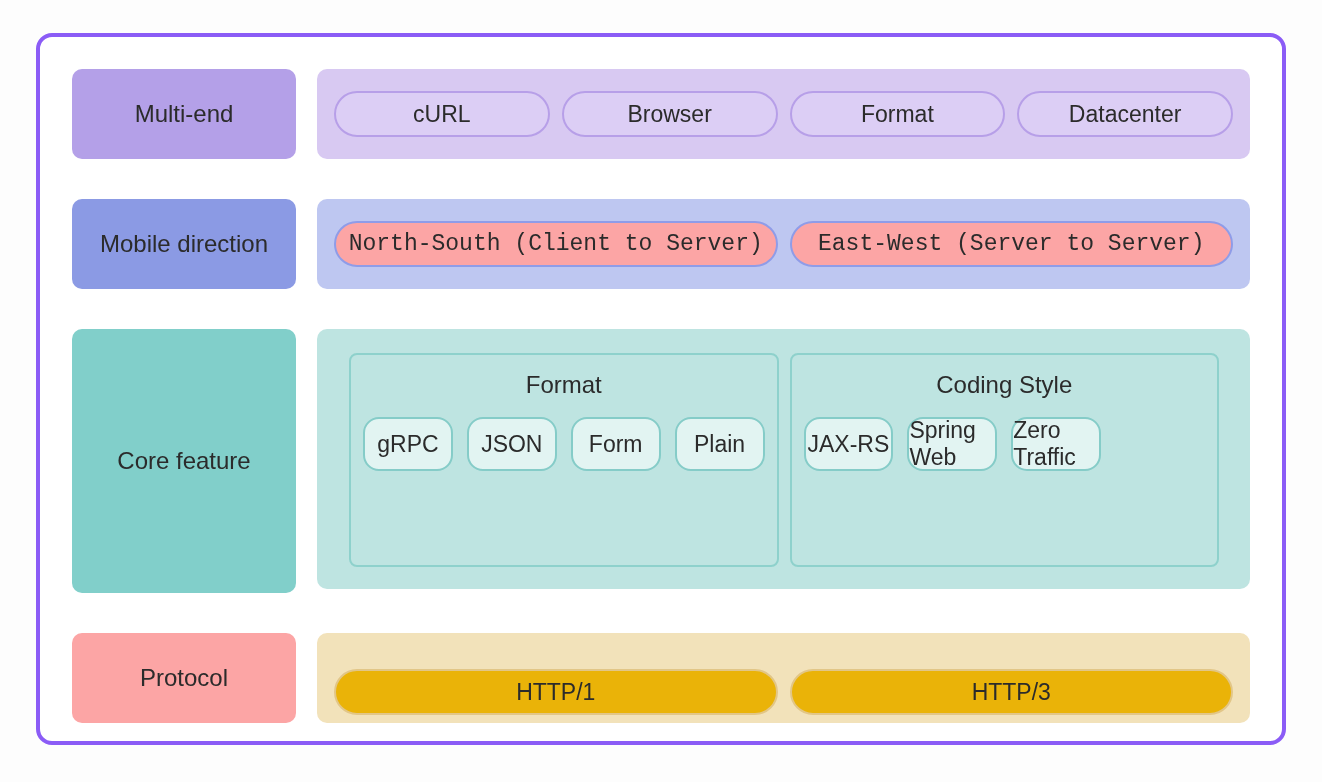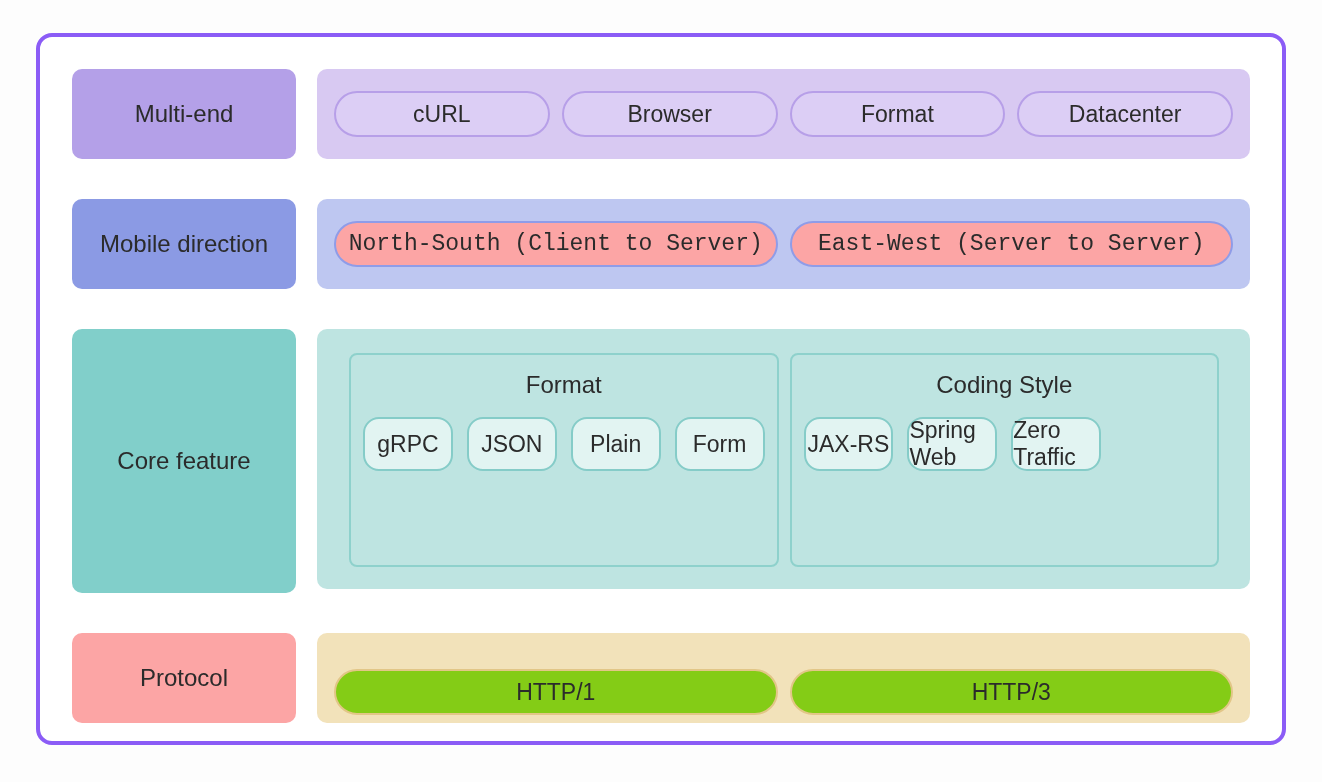--- a/index.html
+++ b/index.html
@@ -91,21 +91,21 @@
   }
   .group-grid .pill {
     height: 54px;
     border-radius: 16px;
     background: #e2f4f2;
     border-color: #85ccc8;
   }
   
   .r4 .row-label { background: #fca5a5; height: 90px; }
   .r4 .row-track { background: #f2e2ba; height: 90px; }
-  .r4 .pill { background: #84cc16; border-color: #e2c687; margin-top: 28px; }
+  .r4 .pill { background: #eab308; border-color: #e2c687; margin-top: 28px; }
 </style>
 </head>
 <body>
 
 <div class="card">
 
   <div class="row r1">
     <div class="row-label">Multi-end</div>
     <div class="row-track">
       <div class="pill">cURL</div>
@@ -124,22 +124,22 @@
   </div>
 
   <div class="row r3">
     <div class="row-label">Core feature</div>
     <div class="row-track">
       <div class="group">
         <div class="group-title">Format</div>
         <div class="group-grid">
           <div class="pill">gRPC</div>
           <div class="pill">JSON</div>
+          <div class="pill">Form</div>
           <div class="pill">Plain</div>
-          <div class="pill">Form</div>
         </div>
       </div>
       <div class="group">
         <div class="group-title">Coding Style</div>
         <div class="group-grid">
           <div class="pill">JAX-RS</div>
           <div class="pill">Spring Web</div>
           <div class="pill">Zero Traffic</div>
         </div>
       </div>

